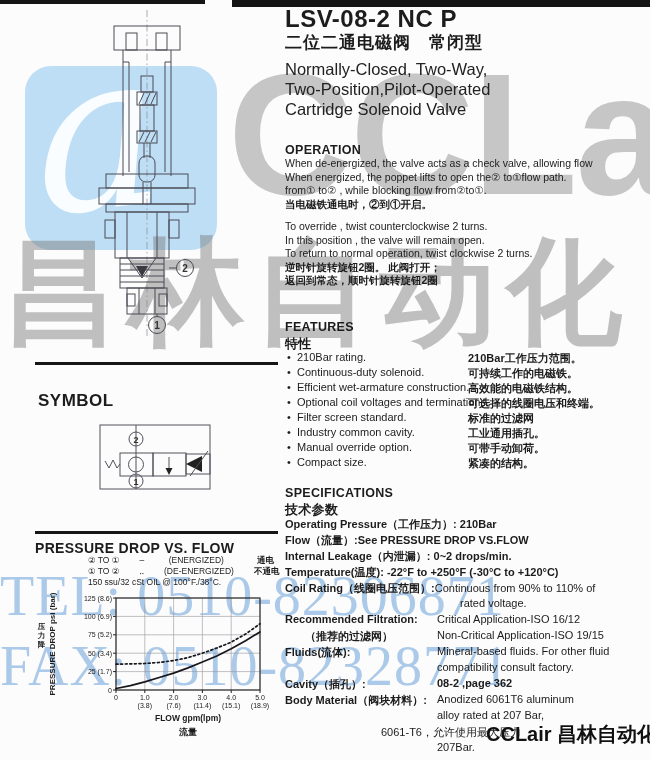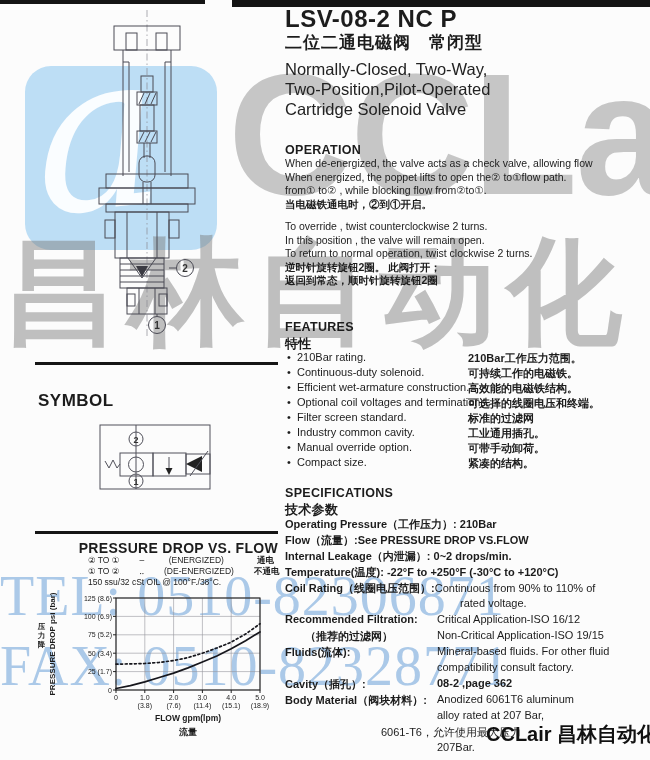--- a/index.html
+++ b/index.html
@@ -31,21 +31,21 @@
   .op-line.zh{font-weight:bold;}
   .feat{left:287px;top:351px;width:360px;font-size:11px;}
   .feat-row{position:relative;height:15px;white-space:nowrap;}
   .bullet{display:inline-block;width:10px;}
   .feat-zh{position:absolute;left:181px;font-weight:bold;}
   .specs{left:285px;top:517px;width:362px;font-size:11px;}
   .spec-line{position:relative;height:16px;white-space:nowrap;}
   
   .hr{background:#161616;height:3px;}
   .sym-head{left:38px;top:371px;font-size:17px;font-weight:bold;letter-spacing:.5px;margin-top:20px;}
-  .chart-title{left:35px;top:540px;width:243px;text-align:right;font-size:14px;font-weight:bold;letter-spacing:.3px;}
+  .chart-title{left:35px;top:540px;width:243px;text-align:left;font-size:14px;font-weight:bold;letter-spacing:.3px;}
   .legend{left:88px;top:555px;width:186px;font-size:8.5px;}
   .lg-row{display:flex;height:11px;line-height:11px;white-space:nowrap;gap:20px;}
   .lg-ports{width:40px;}
   .lg-dash{width:13px;}
   .lg-note{width:97px;}
   .lg-zh{font-weight:bold;}
   .lg-cond{height:11px;line-height:11px;}
   .footer-logo{left:486px;top:721px;font-size:20px;font-weight:bold;white-space:nowrap;color:#111;}
   svg{overflow:visible;}
   .line-art{stroke:#4b4b55;fill:none;stroke-width:1;}

